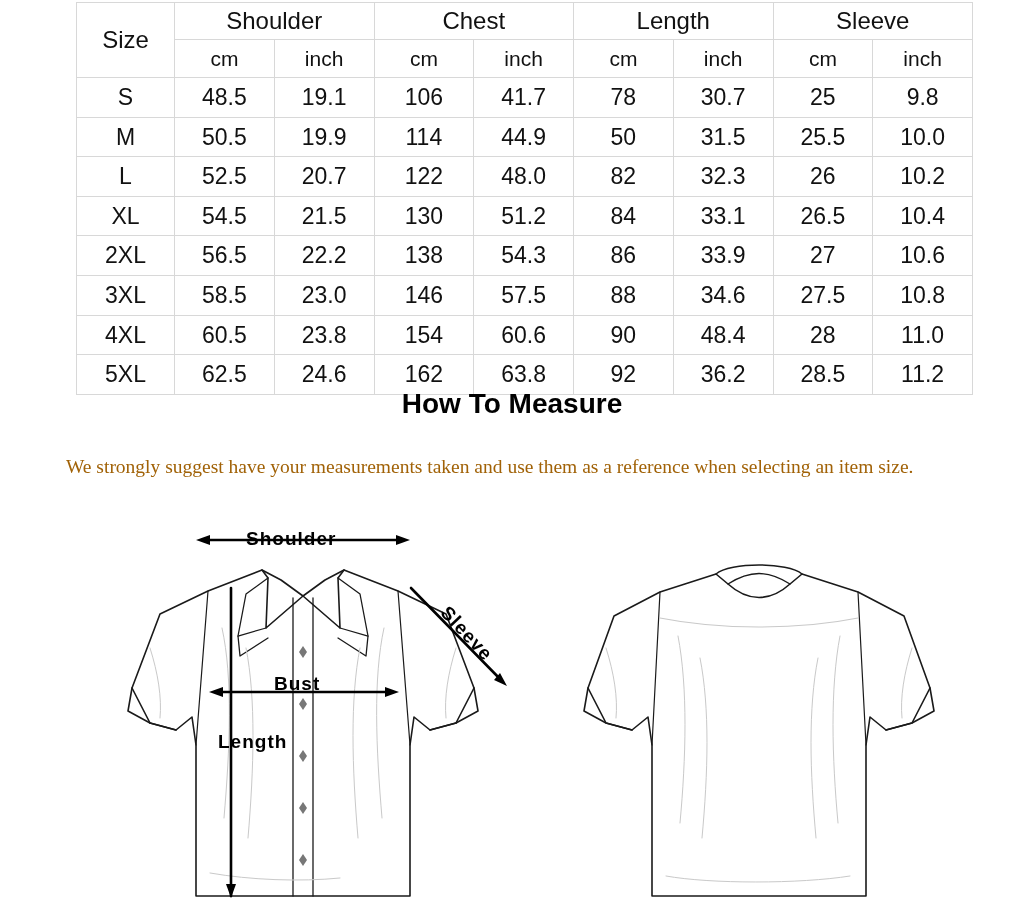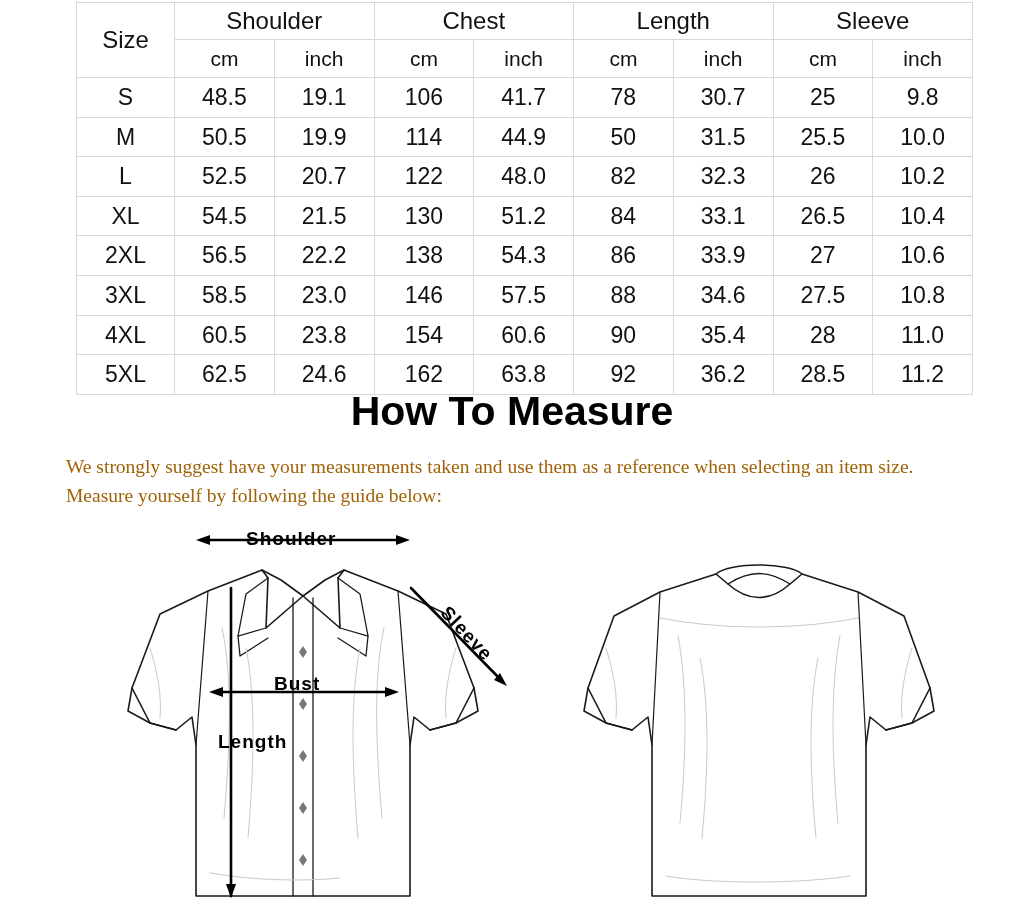--- a/index.html
+++ b/index.html
@@ -54,21 +54,21 @@
   .col-size { width: 97px; }
   .col-val  { width: 100px; }
 
   
   .how-title {
     position: absolute;
     top: 388px;
     left: 0;
     width: 1024px;
     text-align: center;
-    font-size: 41px;
+    font-size: 28px;
     font-weight: bold;
     font-family: "Liberation Sans", sans-serif;
     letter-spacing: 0px;
   }
   .intro {
     position: absolute;
     top: 452px;
     left: 66px;
     width: 900px;
     font-family: "Liberation Serif", serif;
@@ -194,21 +194,21 @@
         <td class="size-cell">27.5</td>
         <td class="size-cell">10.8</td>
       </tr>
       <tr>
         <td class="size-cell">4XL</td>
         <td class="size-cell">60.5</td>
         <td class="size-cell">23.8</td>
         <td class="size-cell">154</td>
         <td class="size-cell">60.6</td>
         <td class="size-cell">90</td>
-        <td class="size-cell">35.4</td>
+        <td class="size-cell">48.4</td>
         <td class="size-cell">28</td>
         <td class="size-cell">11.0</td>
       </tr>
       <tr>
         <td class="size-cell">5XL</td>
         <td class="size-cell">62.5</td>
         <td class="size-cell">24.6</td>
         <td class="size-cell">162</td>
         <td class="size-cell">63.8</td>
         <td class="size-cell">92</td>
@@ -217,21 +217,20 @@
         <td class="size-cell">11.2</td>
       </tr>
     </tbody>
   </table>
 </div>
 
 <div class="how-title">How To Measure</div>
 
 <div class="intro">
   <div>We strongly suggest have your measurements taken and use them as a reference when selecting an item size.</div>
-  <div>Measure yourself by following the guide below:</div>
 </div>
 
 <div class="illus">
   <svg width="1024" height="380" viewBox="0 0 1024 380">
     <g fill="none" stroke="#1a1a1a" stroke-width="1.6" stroke-linejoin="round" stroke-linecap="round">
 
       <g>
 
         <path d="M262,52 L208,73 L160,96 L132,170 L128,193 L150,205 L176,212 L192,199 L196,227
                  L196,360 L196,378 L410,378 L410,227 L414,199 L430,212 L456,205 L478,193

